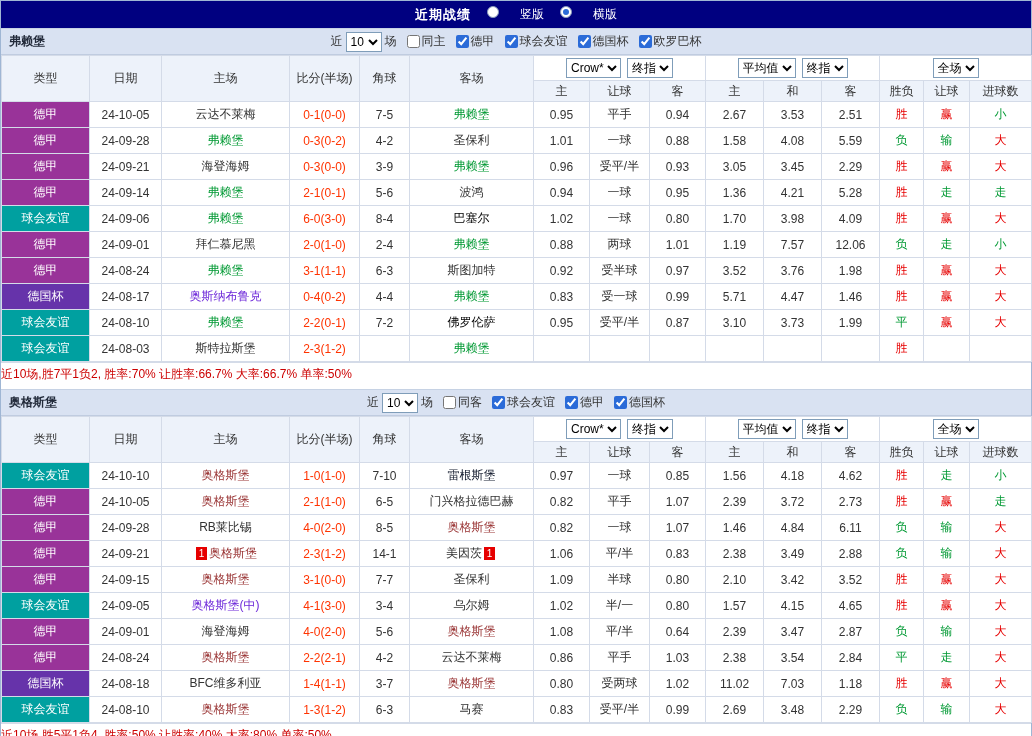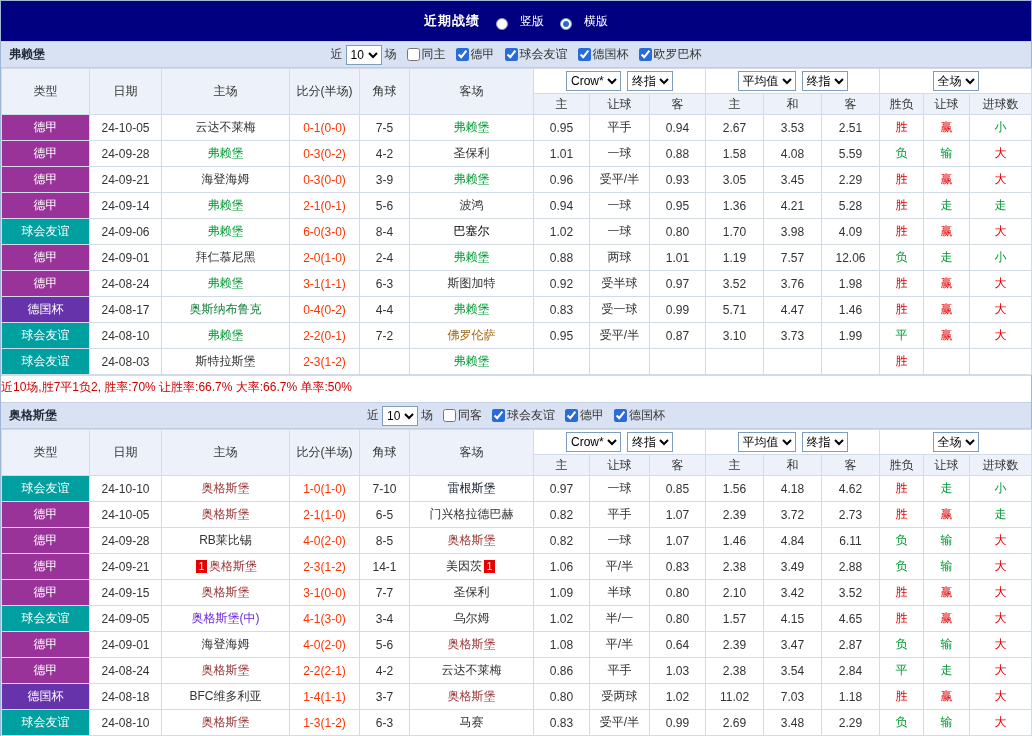--- a/index.html
+++ b/index.html
@@ -4,23 +4,23 @@
 <style>
   * { box-sizing: border-box; }
   html,body { margin:0; padding:0; }
   body {
     font-family: "Liberation Sans", "DejaVu Sans", sans-serif;
     font-size: 12px; color:#333; background:#ffffff;
   }
   .page { width:1032px; border:1px solid #9fb6d4; background:#fff; padding-bottom:4px; }
 
   
-  .topbar { height:40px; background:var(--topbar-bg,#000080); display:flex; align-items:center; justify-content:center; gap:16px; }
+  .topbar { height:27px; background:var(--topbar-bg,#000080); display:flex; align-items:center; justify-content:center; gap:16px; }
   .tb-title { color:#fff; font-weight:bold; font-size:13px; letter-spacing:1px; }
-  .radio-opt { display:inline-flex; align-items:flex-end; gap:12px; color:#fff; cursor:pointer; }
+  .radio-opt { display:inline-flex; align-items:flex-start; gap:21px; color:#fff; cursor:pointer; }
   .radio { width:12px; height:12px; border-radius:50%; background:#fff; border:1px solid #8899bb; position:relative; display:inline-block; }
   .radio.on::after { content:""; position:absolute; left:2px; top:2px; right:2px; bottom:2px; border-radius:50%; background:#2b6bd8; }
 
   
   .section { border-top:1px solid #c6d2e4; }
   .section + .section { margin-top:4px; }
   .sec-head { height:26px; background:#d9e2f2; position:relative; display:flex; align-items:center; justify-content:center; border-bottom:1px solid #c0cce0; }
   .team-title { position:absolute; left:8px; font-weight:bold; color:#222a3a; }
   .filters { display:inline-flex; align-items:center; gap:3px; }
   .cb { display:inline-flex; align-items:center; margin-left:7px; cursor:pointer; color:#333; }
@@ -245,41 +245,41 @@
               <td>3.52</td>
               <td>3.76</td>
               <td>1.98</td>
               <td class="res win">胜</td>
               <td class="res win">赢</td>
               <td class="res win">大</td>
             </tr>
             <tr>
               <td class="lg" style="background:#6633aa">德国杯</td>
               <td>24-08-17</td>
-              <td><span style="color:#15803d">奥斯纳布鲁克</span></td>
+              <td><span style="color:#6d28d9">奥斯纳布鲁克</span></td>
               <td class="score">0-4(0-2)</td>
               <td>4-4</td>
               <td><span style="color:#009933">弗赖堡</span></td>
               <td>0.83</td>
               <td>受一球</td>
               <td>0.99</td>
               <td>5.71</td>
               <td>4.47</td>
               <td>1.46</td>
               <td class="res win">胜</td>
               <td class="res win">赢</td>
               <td class="res win">大</td>
             </tr>
             <tr>
               <td class="lg" style="background:#00a0a0">球会友谊</td>
               <td>24-08-10</td>
               <td><span style="color:#009933">弗赖堡</span></td>
               <td class="score">2-2(0-1)</td>
               <td>7-2</td>
-              <td><span style="color:#a16207">佛罗伦萨</span></td>
+              <td><span style="color:#000000">佛罗伦萨</span></td>
               <td>0.95</td>
               <td>受平/半</td>
               <td>0.87</td>
               <td>3.10</td>
               <td>3.73</td>
               <td>1.99</td>
               <td class="res loss">平</td>
               <td class="res win">赢</td>
               <td class="res win">大</td>
             </tr>

